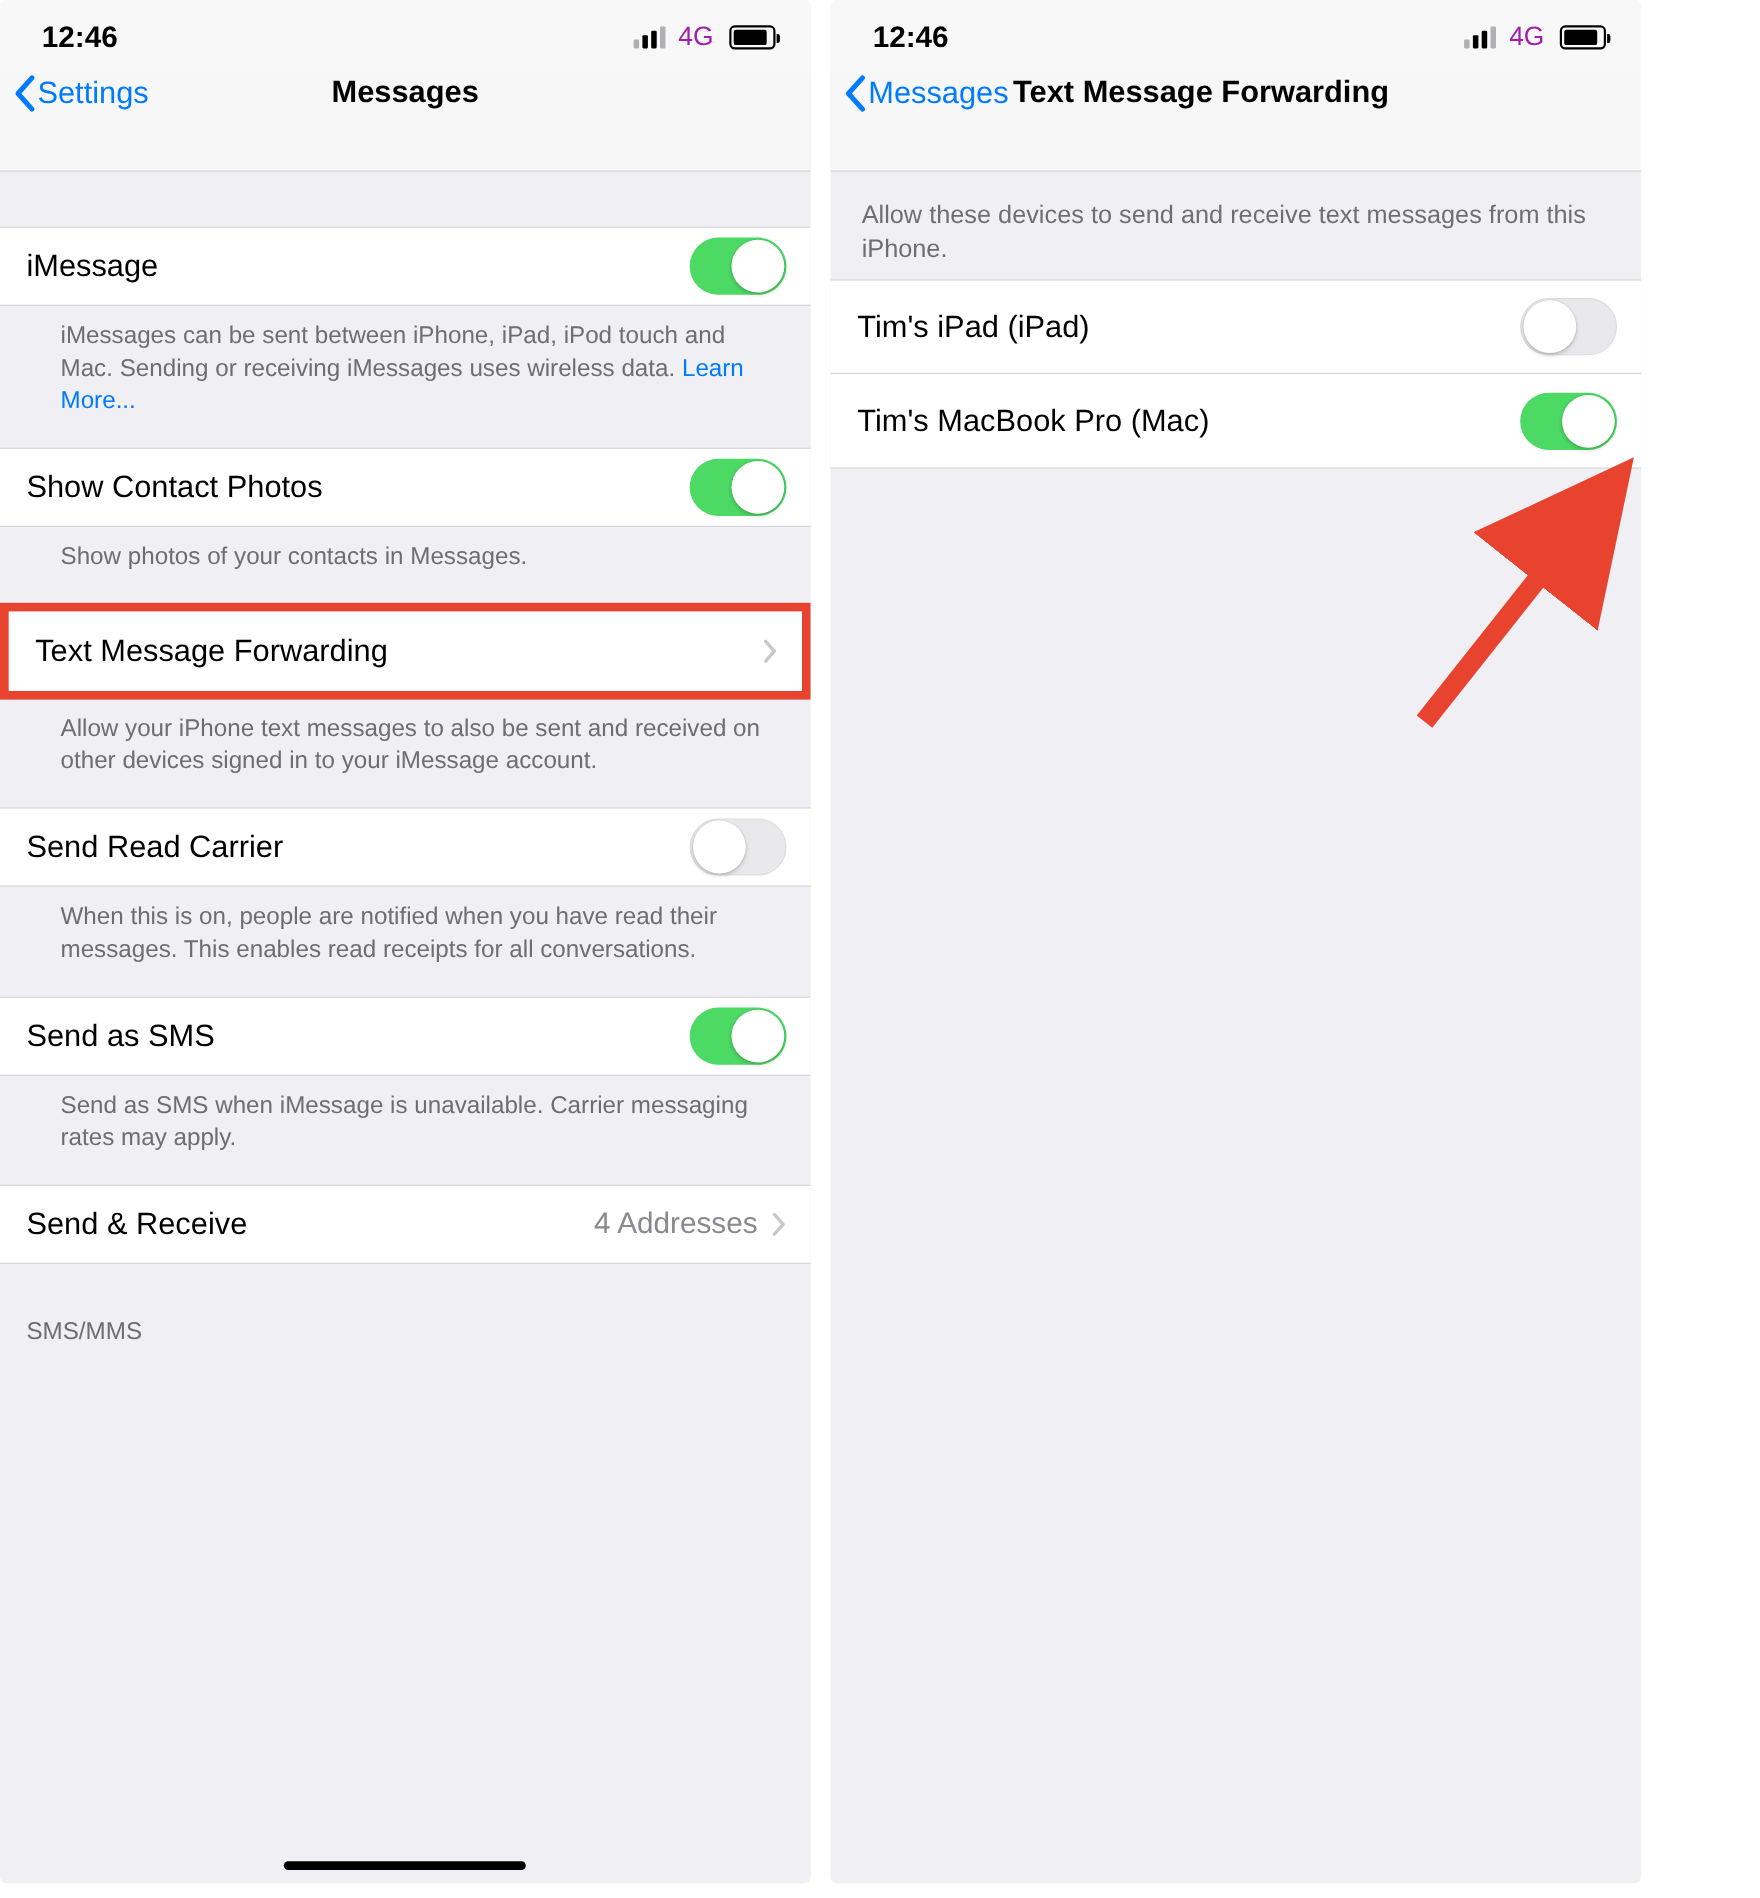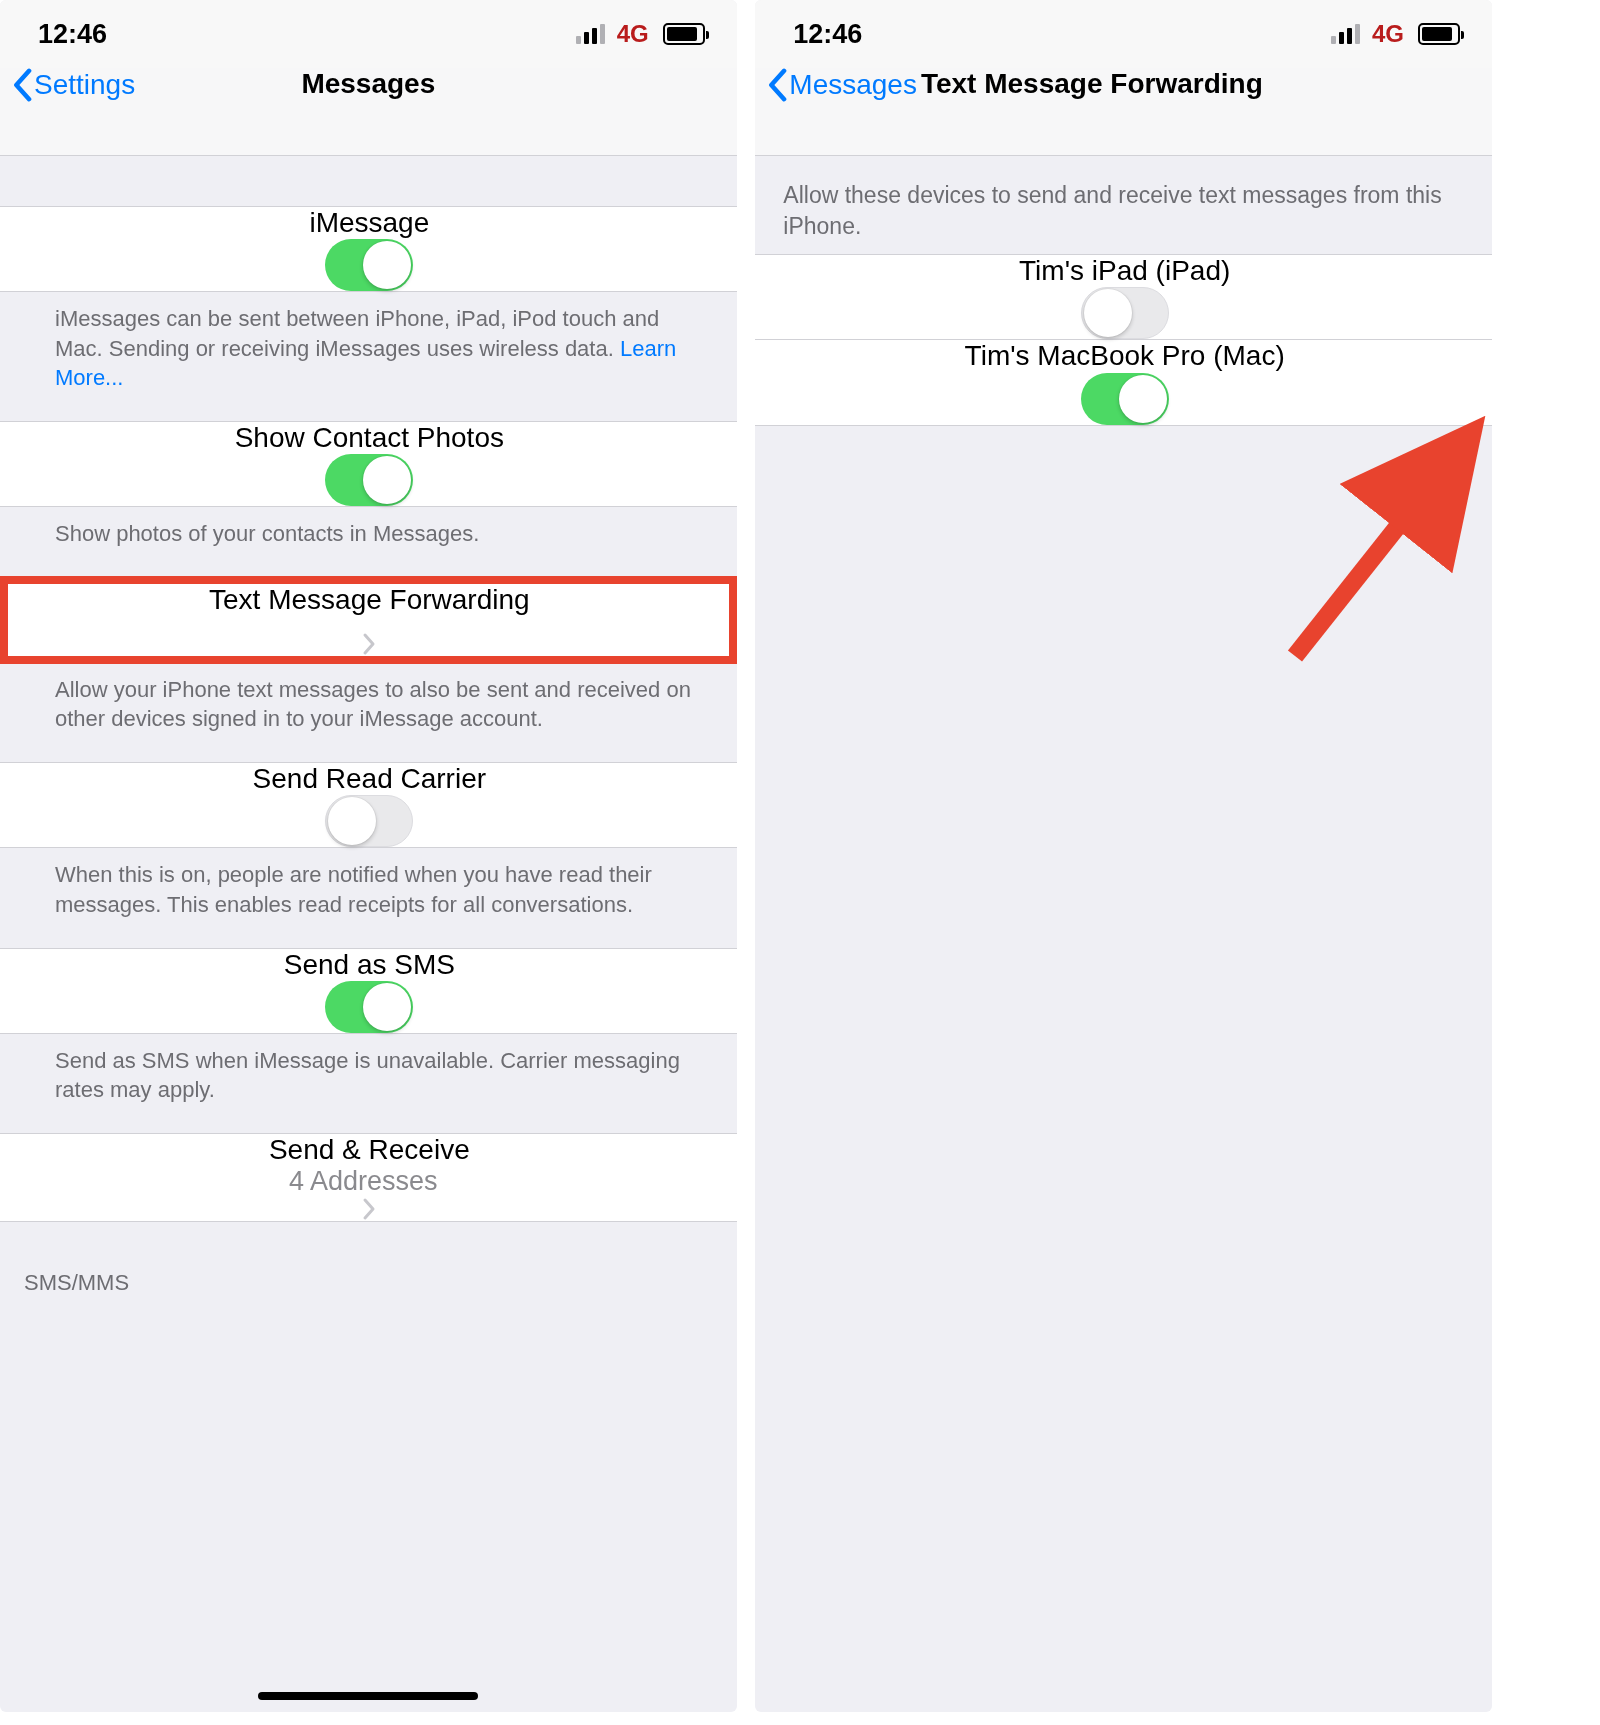--- a/index.html
+++ b/index.html
@@ -56,22 +56,22 @@
     height: 20px;
   }
   .signal .bar {
     width: 5px;
     border-radius: 1px;
     background: #b0b0b4;
   }
   .signal .bar.on { background: #000; }
   .net-label {
     font-size: 24px;
-    font-weight: 700;
-    color: #b91c1c;
+    font-weight: 400;
+    color: #a21caf;
     margin-left: 4px;
     margin-right: 6px;
   }
   .battery-wrap { display:flex; align-items:center; }
   .battery {
     width: 42px;
     height: 22px;
     border: 2px solid #000;
     border-radius: 5px;
     position: relative;
@@ -137,21 +137,20 @@
     background: #fff;
     min-height: 72px;
     display: flex;
     align-items: center;
     justify-content: space-between;
     padding: 0 22px 0 24px;
     font-size: 28px;
     color: #000;
     border-top: 1px solid #d1d1d6;
     border-bottom: 1px solid #d1d1d6;
-    flex-direction: column;
   }
   .cell + .cell { border-top: none; }
   .cell .label { flex: 1; }
   .cell .value {
     color: #8a8a8e;
     font-size: 27px;
     margin-right: 12px;
   }
   .footer {
     padding: 12px 24px 28px 24px;

